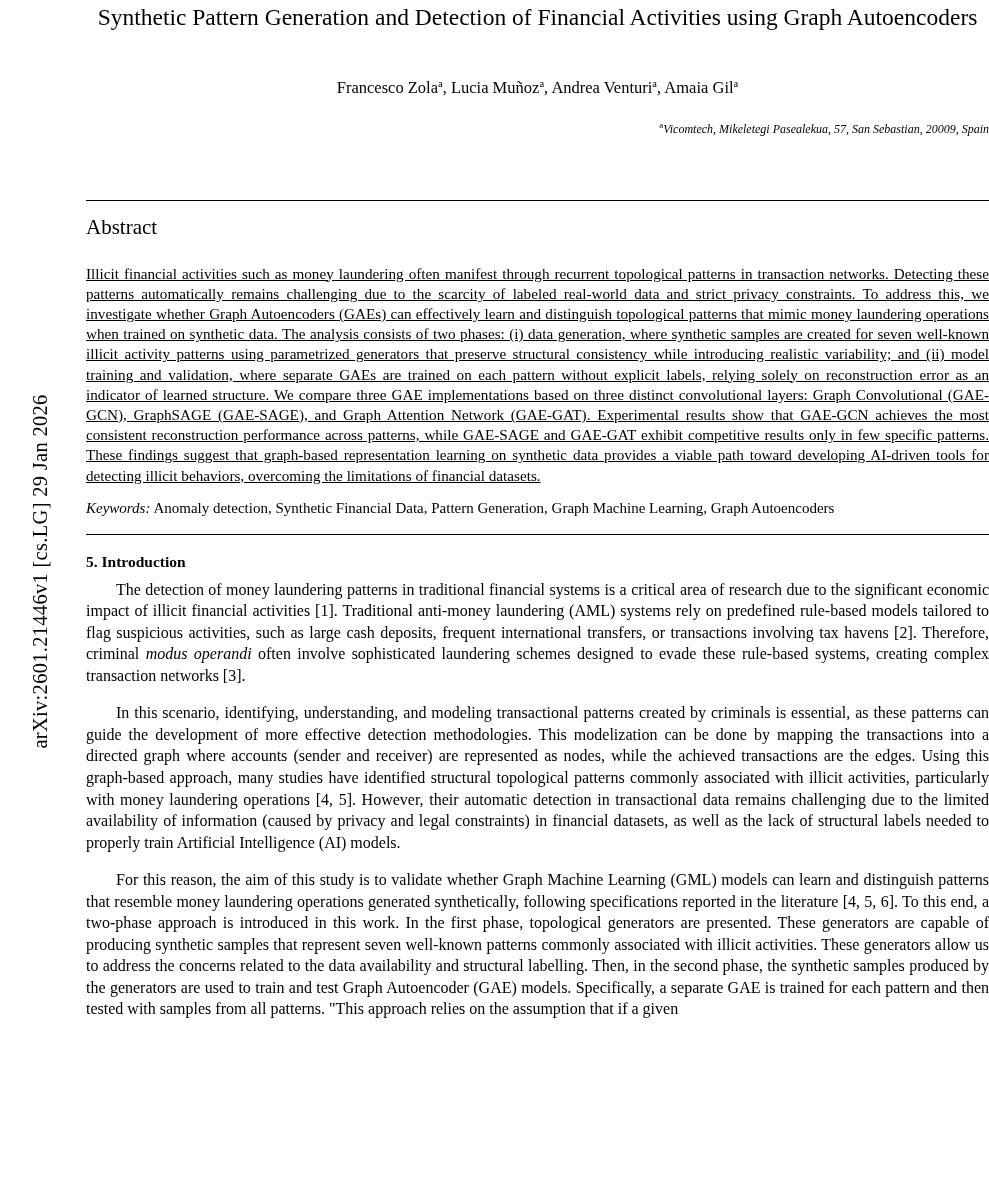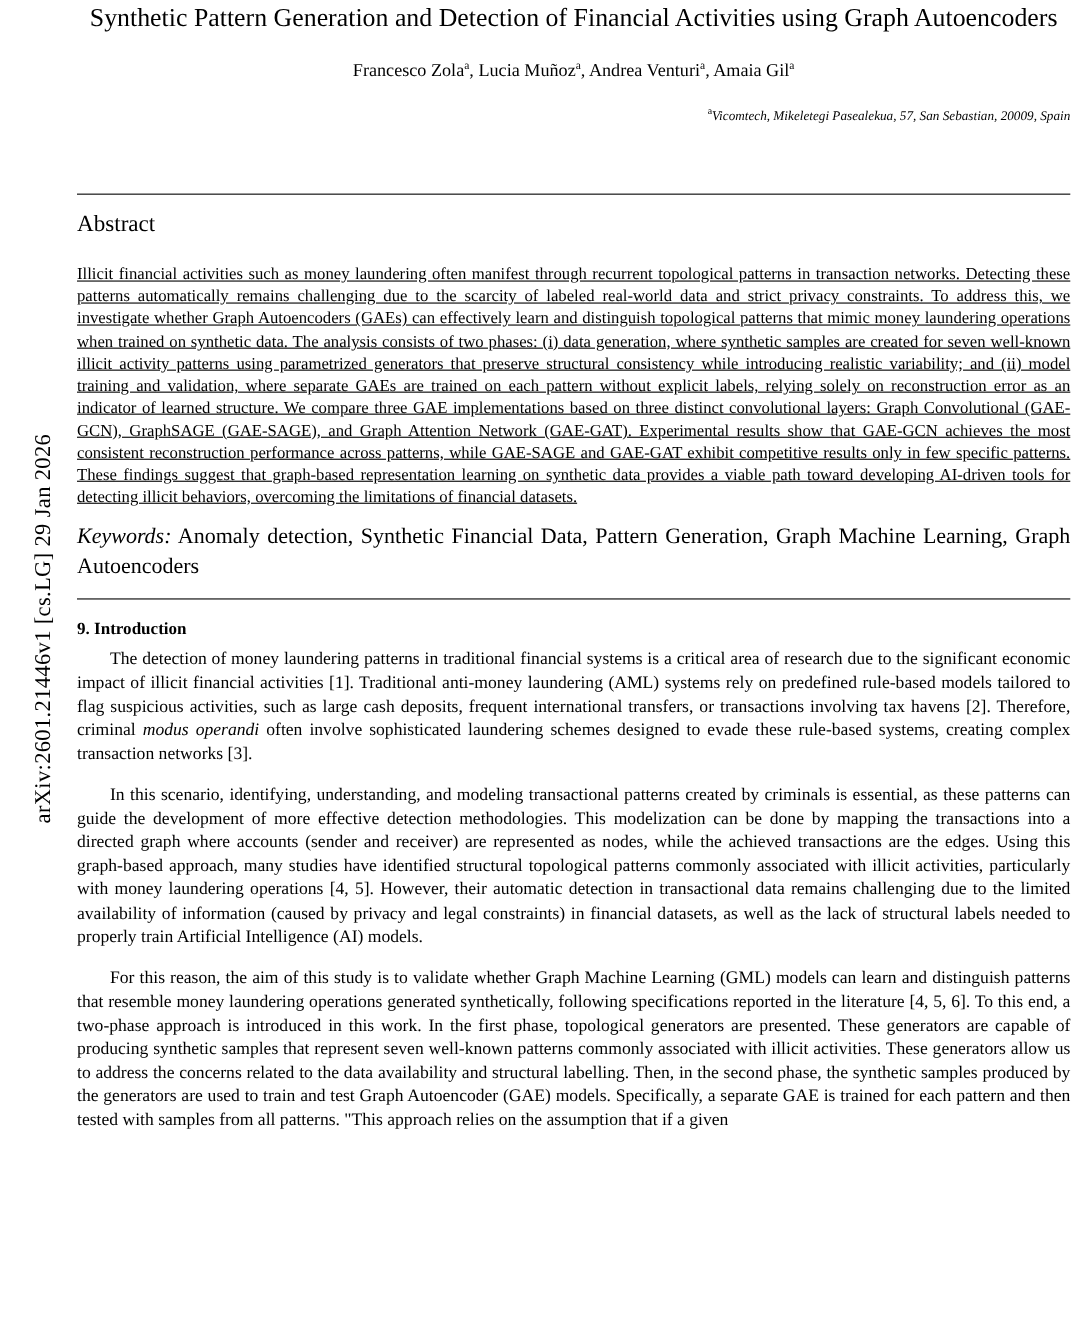--- a/index.html
+++ b/index.html
@@ -31,37 +31,37 @@
     transform: rotate(-90deg);
     transform-origin: center center;
     font-family: "Liberation Serif", serif;
     font-size: 20.5px;
     letter-spacing: 0.3px;
     color: #000;
     white-space: nowrap;
   }
   .page {
     position: absolute;
-    left: 70px;
+    left: 86px;
     top: 0;
     width: 903px;
     height: 1200px;
   }
   .title {
     font-size: 23.5px;
     line-height: 1.32;
     text-align: center;
     margin: 0;
     padding-top: 2px;
     font-weight: normal;
   }
   .authors {
     text-align: center;
     font-size: 16.5px;
-    margin-top: 21px;
+    margin-top: 44px;
   }
   .authors sup {
     font-size: 10.5px;
     vertical-align: super;
   }
   .affil {
     text-align: right;
     font-size: 12px;
     font-style: italic;
     margin-top: 22px;
@@ -84,21 +84,21 @@
   }
   .abstract-body {
     font-size: 15.2px;
     line-height: 1.33;
     text-align: justify;
     margin-top: 24px;
     hyphens: auto;
     text-decoration: underline;
   }
   .keywords {
-    font-size: 20px;
+    font-size: 15px;
     line-height: 1.33;
     text-align: justify;
     margin-top: 13px;
   }
   .keywords .kw-label {
     font-style: italic;
   }
   .rule-bottom { margin-top: 15px; }
   .section-head {
     font-size: 15.5px;
@@ -141,21 +141,21 @@
 
   <div class="abstract-body">Illicit financial activities such as money laundering often manifest through recurrent topological patterns in transaction networks. Detecting these patterns automatically remains challenging due to the scarcity of labeled real-world data and strict privacy constraints. To address this, we investigate whether Graph Autoencoders (GAEs) can effectively learn and distinguish topological patterns that mimic money laundering operations when trained on synthetic data. The analysis consists of two phases: (i) data generation, where synthetic samples are created for seven well-known illicit activity patterns using parametrized generators that preserve structural consistency while introducing realistic variability; and (ii) model training and validation, where separate GAEs are trained on each pattern without explicit labels, relying solely on reconstruction error as an indicator of learned structure. We compare three GAE implementations based on three distinct convolutional layers: Graph Convolutional (GAE-GCN), GraphSAGE (GAE-SAGE), and Graph Attention Network (GAE-GAT). Experimental results show that GAE-GCN achieves the most consistent reconstruction performance across patterns, while GAE-SAGE and GAE-GAT exhibit competitive results only in few specific patterns. These findings suggest that graph-based representation learning on synthetic data provides a viable path toward developing AI-driven tools for detecting illicit behaviors, overcoming the limitations of financial datasets.</div>
 
   <div class="keywords">
     <span class="kw-label">Keywords:</span>
     <span>Anomaly detection, Synthetic Financial Data, Pattern Generation, Graph Machine Learning, Graph Autoencoders</span>
   </div>
 
   <hr class="rule rule-bottom">
 
-  <div class="section-head">9.  Introduction</div>
+  <div class="section-head">5.  Introduction</div>
 
   <p class="body-par first">
     <span>The detection of money laundering patterns in traditional financial systems is a critical area of research due to the significant economic impact of illicit financial activities [1]. Traditional anti-money laundering (AML) systems rely on predefined rule-based models tailored to flag suspicious activities, such as large cash deposits, frequent international transfers, or transactions involving tax havens [2]. Therefore, criminal </span><i>modus operandi</i><span> often involve sophisticated laundering schemes designed to evade these rule-based systems, creating complex transaction networks [3].</span>
   </p>
 
   <p class="body-par">In this scenario, identifying, understanding, and modeling transactional patterns created by criminals is essential, as these patterns can guide the development of more effective detection methodologies. This modelization can be done by mapping the transactions into a directed graph where accounts (sender and receiver) are represented as nodes, while the achieved transactions are the edges. Using this graph-based approach, many studies have identified structural topological patterns commonly associated with illicit activities, particularly with money laundering operations [4, 5]. However, their automatic detection in transactional data remains challenging due to the limited availability of information (caused by privacy and legal constraints) in financial datasets, as well as the lack of structural labels needed to properly train Artificial Intelligence (AI) models.</p>
 
   <p class="body-par">For this reason, the aim of this study is to validate whether Graph Machine Learning (GML) models can learn and distinguish patterns that resemble money laundering operations generated synthetically, following specifications reported in the literature [4, 5, 6]. To this end, a two-phase approach is introduced in this work. In the first phase, topological generators are presented. These generators are capable of producing synthetic samples that represent seven well-known patterns commonly associated with illicit activities. These generators allow us to address the concerns related to the data availability and structural labelling. Then, in the second phase, the synthetic samples produced by the generators are used to train and test Graph Autoencoder (GAE) models. Specifically, a separate GAE is trained for each pattern and then tested with samples from all patterns. "This approach relies on the assumption that if a given</p>
 
 </div>

